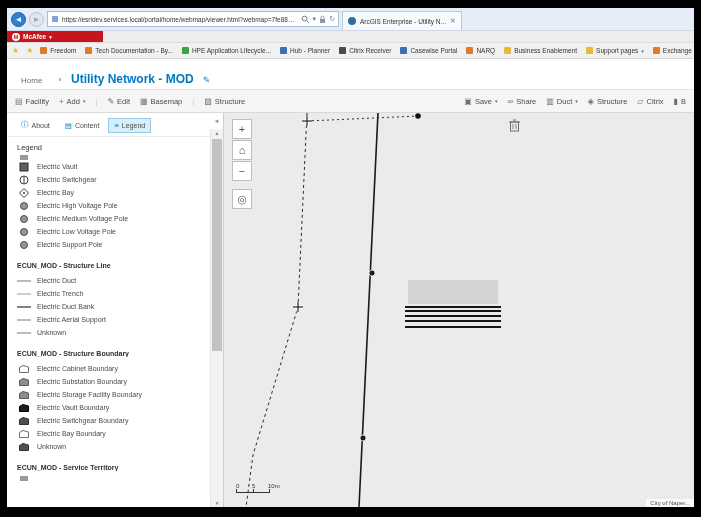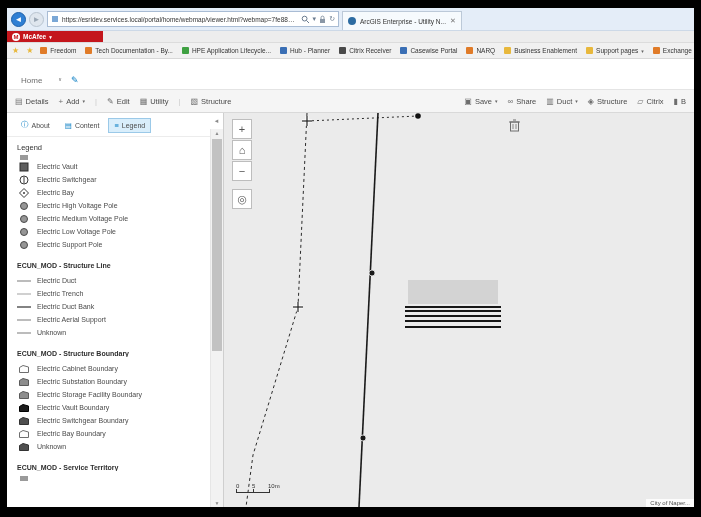--- a/index.html
+++ b/index.html
@@ -163,42 +163,43 @@
           <span>Exchange</span>
         </span>
       </span>
   </div>
 
   <div class="page-header">
     <span class="home-crumb">
       <span>Home</span>
       <span class="caret">∨</span>
     </span>
+    <span class="page-title">Utility Network - MOD</span>
     <span class="pencil">✎</span>
   </div>
 
   <div class="toolbar">
     <div class="tb-group" id="tb-left">
         <span class="tb-btn">
           <span class="tb-ic">▤</span>
-          <span>Details</span>
+          <span>Facility</span>
         </span>
         <span class="tb-btn">
           <span class="tb-ic">+</span>
           <span>Add</span>
           <span class="caret">▾</span>
         </span>
         <span class="tb-sep">|</span>
         <span class="tb-btn">
           <span class="tb-ic">✎</span>
           <span>Edit</span>
         </span>
         <span class="tb-btn">
           <span class="tb-ic">▦</span>
-          <span>Utility</span>
+          <span>Basemap</span>
         </span>
         <span class="tb-sep">|</span>
         <span class="tb-btn">
           <span class="tb-ic">▧</span>
           <span>Structure</span>
         </span>
       </div>
     <div class="tb-spacer"></div>
     <div class="tb-group" id="tb-right">
         <span class="tb-btn">

